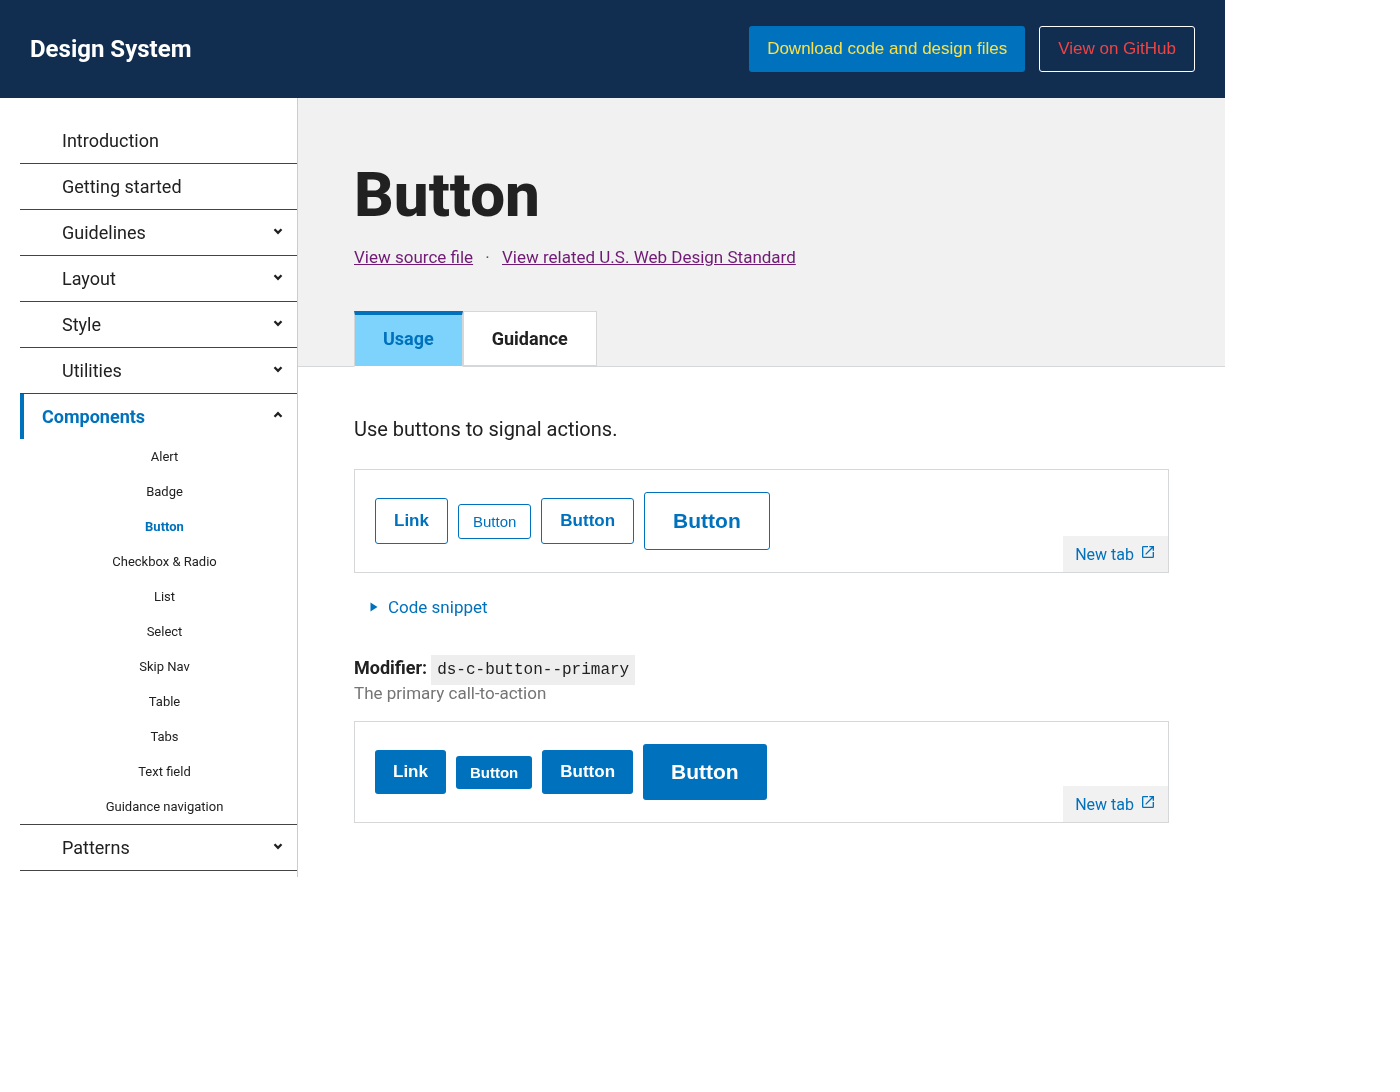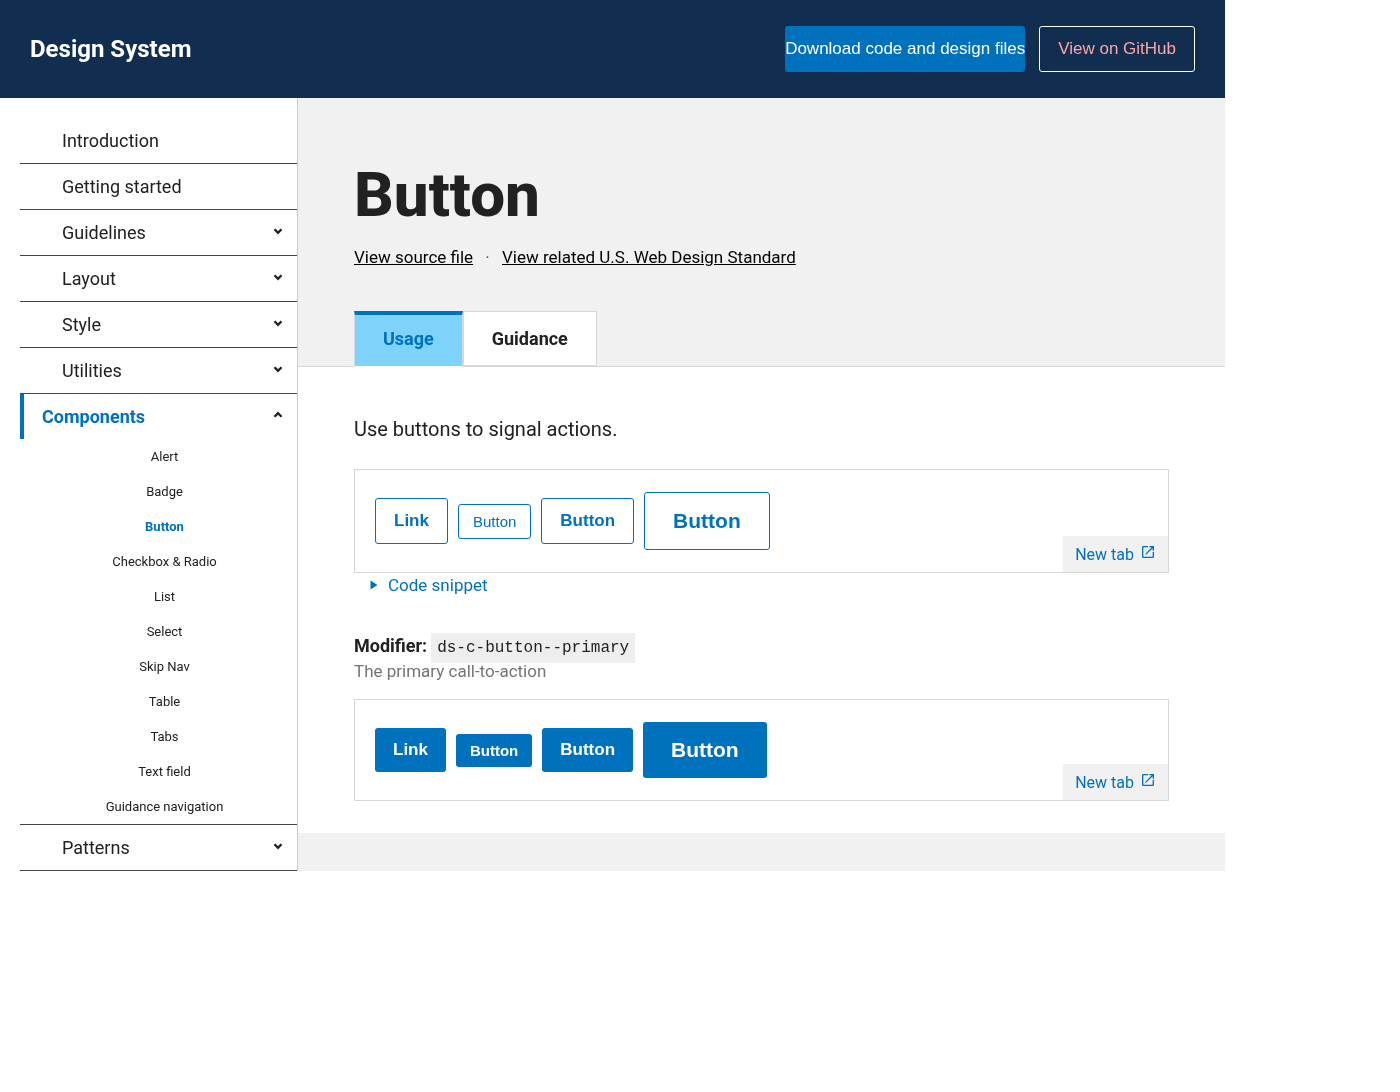--- a/index.html
+++ b/index.html
@@ -21,31 +21,31 @@
   color: #fff;
   font-size: 24px;
   font-weight: 700;
 }
 .header-actions {
   display: flex;
   gap: 14px;
 }
 .btn-primary-header {
   background: #0071bc;
-  color: #ffffff;
+  color: #fde047;
   border: none;
-  padding: 12px 0;
+  padding: 12px 18px;
   font-size: 17px;
   font-weight: 500;
   border-radius: 3px;
   cursor: pointer;
 }
 .btn-outline-header {
   background: transparent;
-  color: #fca5a5;
+  color: #ef4444;
   border: 1px solid #fff;
   padding: 12px 18px;
   font-size: 17px;
   font-weight: 500;
   border-radius: 3px;
   cursor: pointer;
 }
 .layout {
   display: flex;
 }
@@ -102,21 +102,21 @@
   font-size: 62px;
   font-weight: 800;
   color: #212121;
   margin-bottom: 16px;
 }
 .page-links {
   font-size: 17px;
   margin-bottom: 44px;
 }
 .page-links a {
-  color: #000000;
+  color: #701a75;
   text-decoration: underline;
 }
 .sep {
   color: #555;
   margin: 0 8px;
 }
 .tabs {
   display: flex;
   border-bottom: 1px solid #d6d7d9;
   padding-left: 56px;
@@ -147,21 +147,21 @@
 .content {
   background: #fff;
   padding: 50px 56px 30px 56px;
 }
 .intro-text {
   font-size: 20px;
   margin-bottom: 28px;
 }
 .preview-box {
   border: 1px solid #d6d7d9;
-  margin-bottom: 2px;
+  margin-bottom: 24px;
   position: relative;
 }
 .preview-inner {
   padding: 22px 20px;
   display: flex;
   gap: 10px;
   align-items: center;
   flex-wrap: wrap;
 }
 .btn-default {

